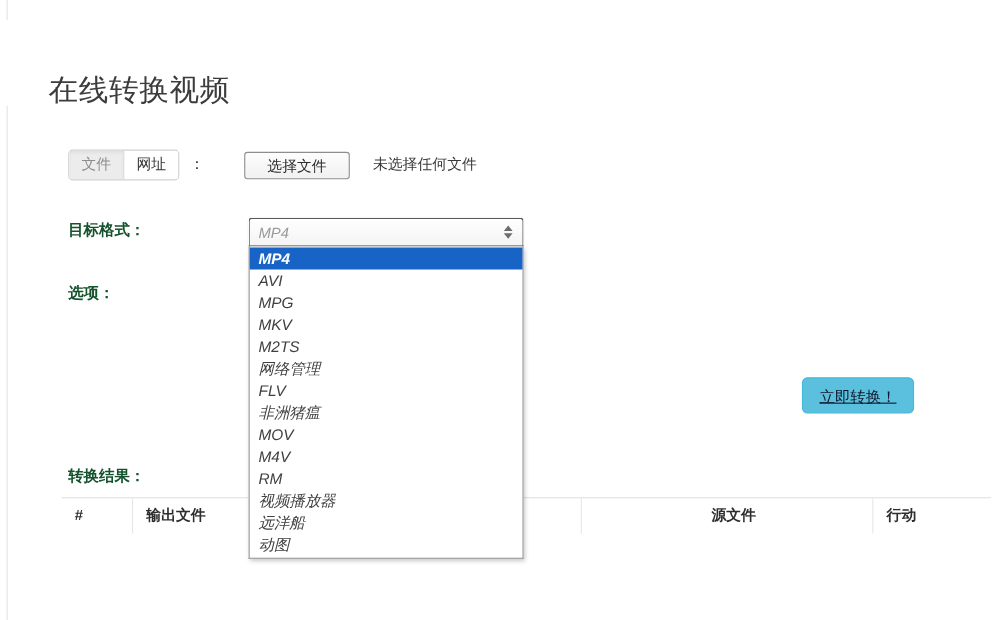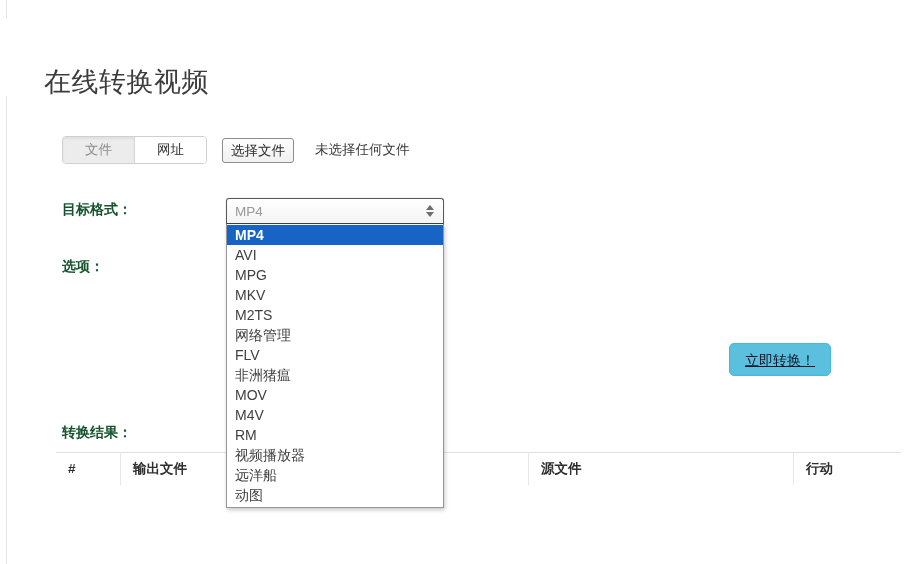--- a/index.html
+++ b/index.html
@@ -49,21 +49,21 @@
   }
   .btn-group {
     display: inline-flex;
     border: 1px solid #cfcfcf;
     border-radius: 4px;
     overflow: hidden;
     background: #ffffff;
     height: 26px;
   }
   .btn-group .tab {
-    padding: 0 22px;
+    padding: 0 11px;
     height: 26px;
     line-height: 26px;
     font-size: 13.5px;
     background: #ffffff;
     color: #333333;
     border: 0;
     border-left: 1px solid #d7d7d7;
     cursor: pointer;
     white-space: nowrap;
   }
@@ -85,21 +85,21 @@
     display: flex;
     align-items: center;
     height: 28px;
   }
   .file-btn {
     border: 1px solid #8d8d8d;
     background: linear-gradient(#fdfdfd, #f1f1f1);
     border-radius: 3px;
     font-size: 13.5px;
     color: #2b2b2b;
-    padding: 3px 8px;
+    padding: 3px 20px;
     height: 25px;
     line-height: 17px;
     box-sizing: border-box;
     cursor: pointer;
     white-space: nowrap;
   }
   .file-status {
     margin-left: 21px;
     font-size: 13.5px;
     color: #3a3a3a;
@@ -117,22 +117,23 @@
   }
   .lbl-format { top: 201px; }
   .lbl-options { top: 258px; }
   .lbl-results { top: 424px; }
 
   
   .select-wrap {
     position: absolute;
     left: 226px;
     top: 198px;
-    width: 218px;
+    width: 250px;
     z-index: 30;
+    font-style: italic;
   }
   .select-box {
     height: 26px;
     box-sizing: border-box;
     border: 1px solid #585858;
     border-bottom-color: #3d3d3d;
     background: linear-gradient(#ffffff, #f4f4f4);
     border-radius: 3px 3px 0 0;
     display: flex;
     align-items: center;
@@ -230,21 +231,21 @@
     padding-left: 12px;
     height: 32px;
     line-height: 32px;
     white-space: nowrap;
     border-left: 1px solid #e6e6e6;
   }
   .th:first-child { border-left: none; }
   .th.c0 { width: 64px; }
   .th.c1 { width: 250px; }
   .th.c2 { width: 158px; }
-  .th.c3 { width: 265px; }
+  .th.c3 { width: 265px; text-align: center; }
   .th.c4 { width: 108px; }
 </style>
 </head>
 <body>
 
 <div class="left-rule seg-a"></div>
 <div class="left-rule seg-b"></div>
 
 <h1 class="page-title">在线转换视频</h1>
 

